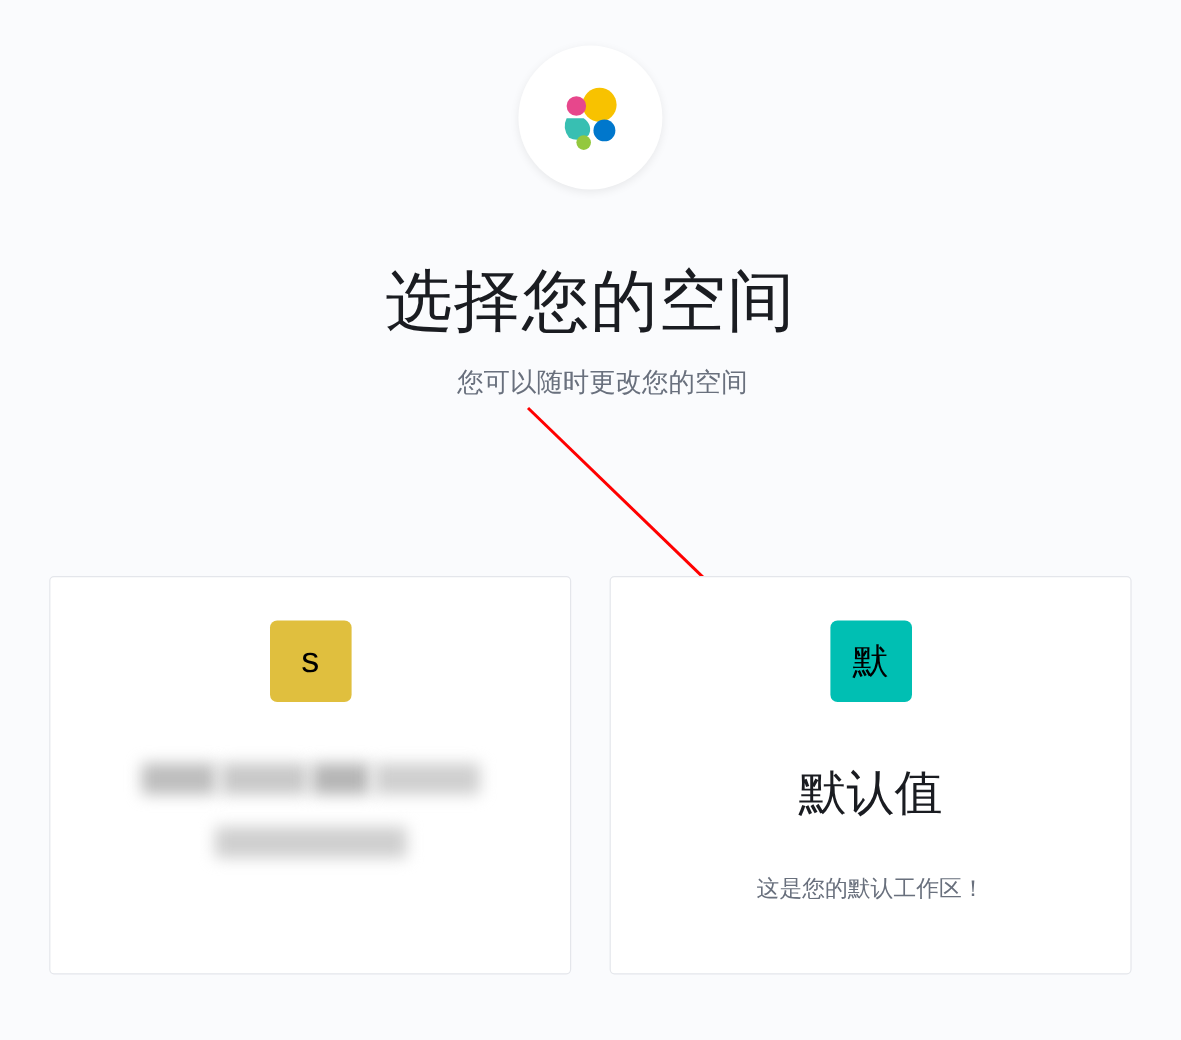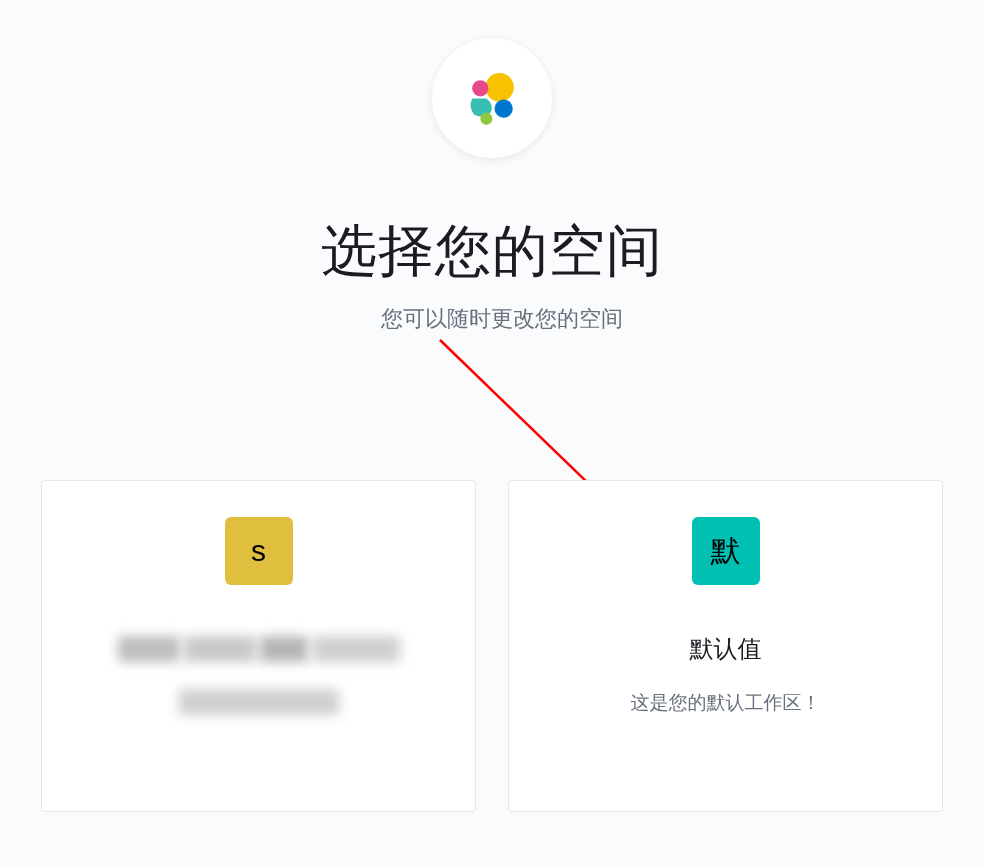--- a/index.html
+++ b/index.html
@@ -91,23 +91,23 @@
     }
     .card-icon.yellow {
       background: #e0bf3e;
       color: #000000;
     }
     .card-icon.teal {
       background: #00bfb3;
       color: #000000;
     }
     .card-title {
-      font-size: 24px;
+      font-size: 40px;
       color: #1a1c21;
-      margin-bottom: 24px;
+      margin-bottom: 40px;
       font-weight: 400;
     }
     .card-desc {
       font-size: 19px;
       color: #69707d;
       text-align: center;
       line-height: 1.5;
     }
     .blurred-title {
       width: 340px;

